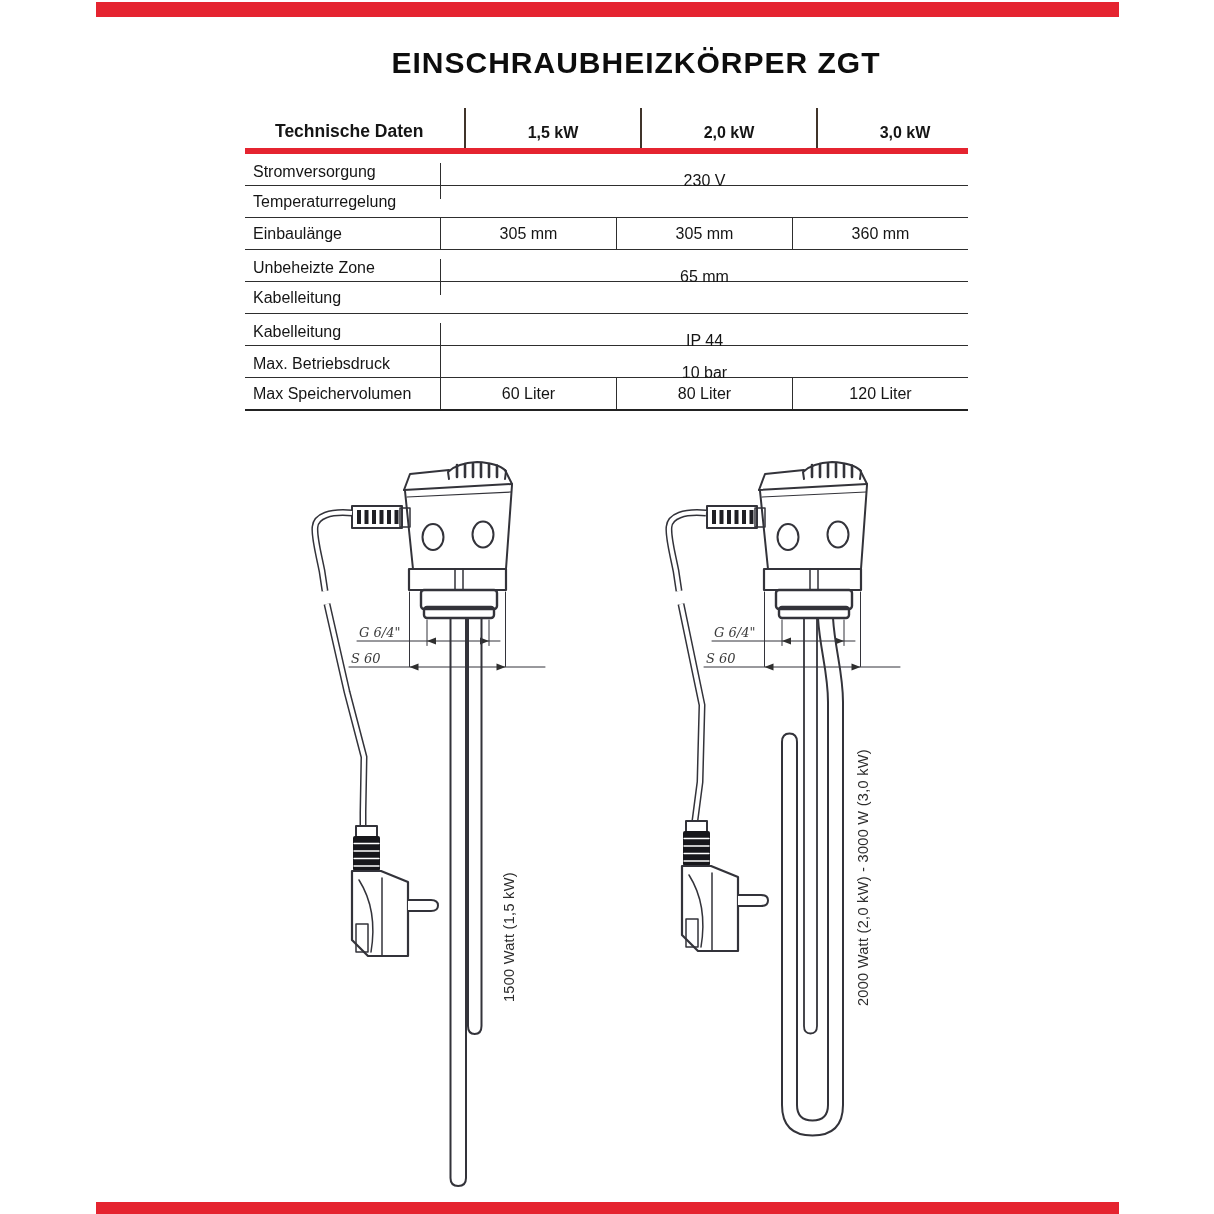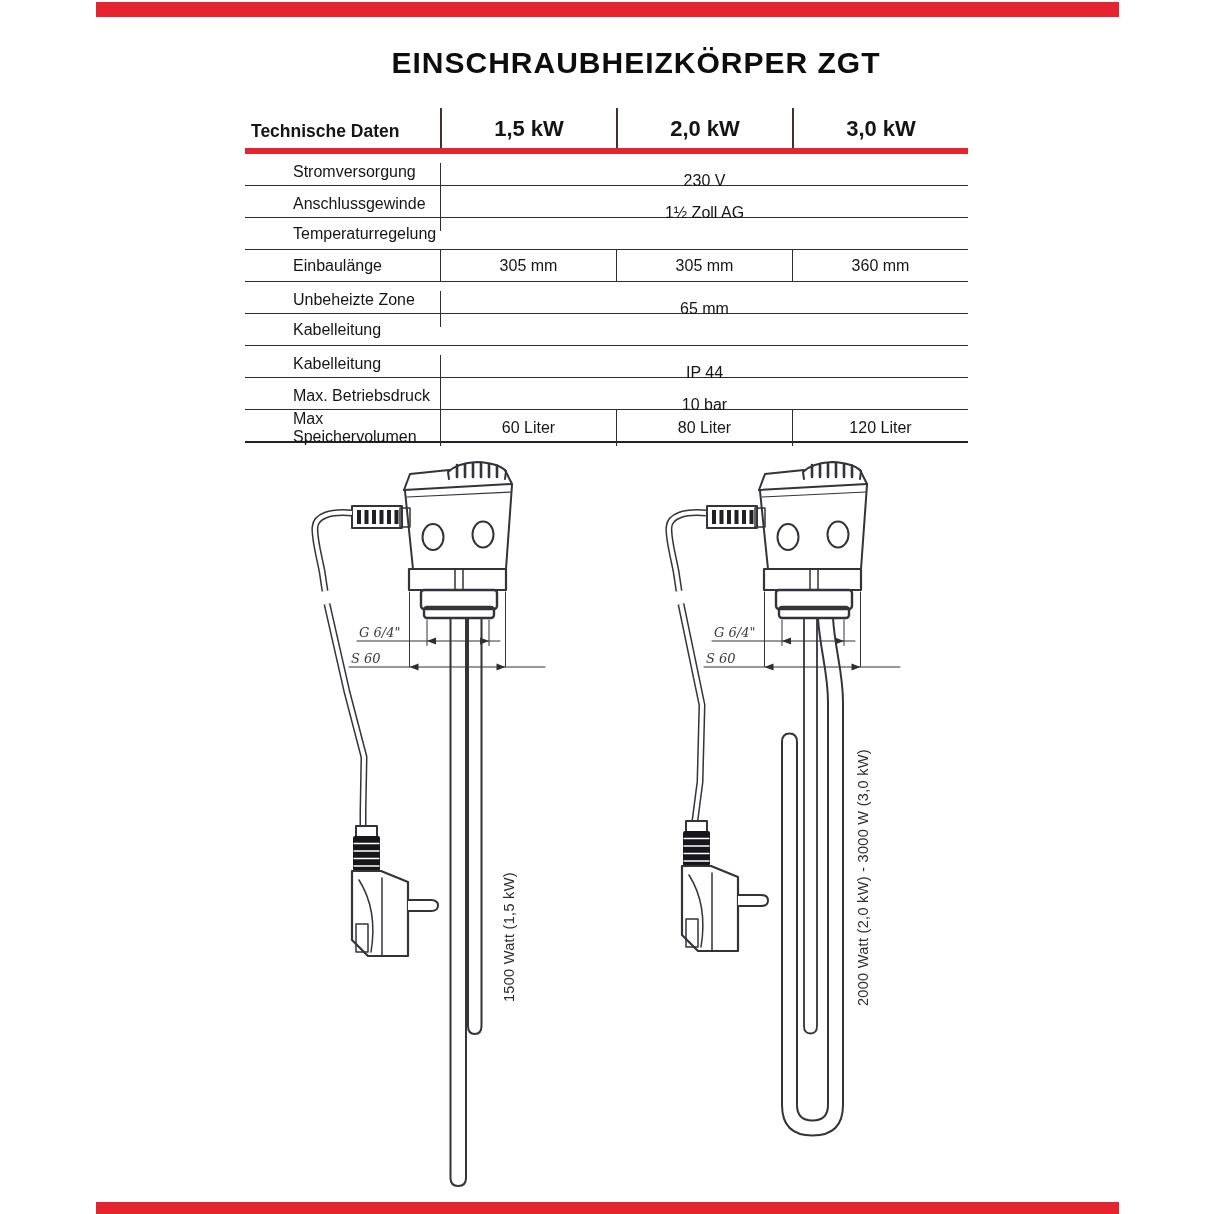--- a/index.html
+++ b/index.html
@@ -5,30 +5,30 @@
   html,body{margin:0;padding:0;background:#ffffff;}
   .page{position:relative;width:1214px;height:1214px;background:#ffffff;overflow:hidden;
         font-family:"Liberation Sans",sans-serif;color:#151515;}
   .red-bar{position:absolute;left:96px;width:1023px;background:#e52430;}
   .red-bar.top{top:2px;height:15px;}
   .red-bar.bottom{top:1202px;height:12px;}
   .title{position:absolute;left:0;top:46px;width:100%;text-align:center;
          font-size:30px;font-weight:bold;letter-spacing:1px;color:#0d0d0d;padding-left:29px;}
   
   .datatable{position:absolute;left:245px;top:108px;width:723px;}
-  .thead{display:grid;grid-template-columns:195px 176px 176px 176px;height:40px;align-items:end;}
-  .thead .hcell{font-weight:bold;font-size:22px;padding-bottom:6px;text-align:center;}
+  .thead{display:grid;grid-template-columns:195px 176px 176px 176px;height:40px;align-items:end;margin-left:24px;}
+  .thead .hcell{font-weight:bold;font-size:16px;padding-bottom:6px;text-align:center;}
   .thead .hcell.first{text-align:left;padding-left:6px;font-size:17.5px;}
   .thead .hcell.tick{border-left:2px solid #40342a;height:34px;display:flex;
                      align-items:flex-end;justify-content:center;}
   .red-rule{height:6px;background:#e52430;}
   .trow{display:grid;grid-template-columns:195px 176px 176px 176px;height:31px;
         align-items:center;border-bottom:1.8px solid #2e2e2e;font-size:16px;}
   .trow:last-child{border-bottom:2.2px solid #222;}
-  .trow .lbl{padding-left:8px;margin-left:40px;}
+  .trow .lbl{padding-left:8px;}
   .trow .val{border-left:1.8px solid #2e2e2e;text-align:center;height:100%;
              display:flex;align-items:center;justify-content:center;}
   .trow .val.span3{grid-column:2/5;margin-top:18px;}
   
   .drawings{position:absolute;left:280px;top:452px;}
   .dimtext{font-family:"DejaVu Serif",serif;font-style:italic;font-size:13px;fill:#3a3a3a;}
   .powertext{font-family:"Liberation Sans",sans-serif;font-size:14.5px;fill:#2c2c2c;letter-spacing:.3px;}
 </style>
 </head>
 <body>
@@ -44,24 +44,20 @@
       <div class="hcell first">Technische Daten</div>
       <div class="hcell tick">1,5 kW</div>
       <div class="hcell tick">2,0 kW</div>
       <div class="hcell tick">3,0 kW</div>
     </div>
     <div class="red-rule"></div>
 
     <div class="trow">
       <div class="lbl">Stromversorgung</div>
       <div class="val span3">230 V</div>
-    </div>
-    <div class="trow">
-      <div class="lbl">Anschlussgewinde</div>
-      <div class="val span3">1½ Zoll AG</div>
     </div>
     <div class="trow">
       <div class="lbl">Temperaturregelung</div>
     </div>
     <div class="trow">
       <div class="lbl">Einbaulänge</div>
       <div class="val">305 mm</div>
       <div class="val">305 mm</div>
       <div class="val">360 mm</div>
     </div>

